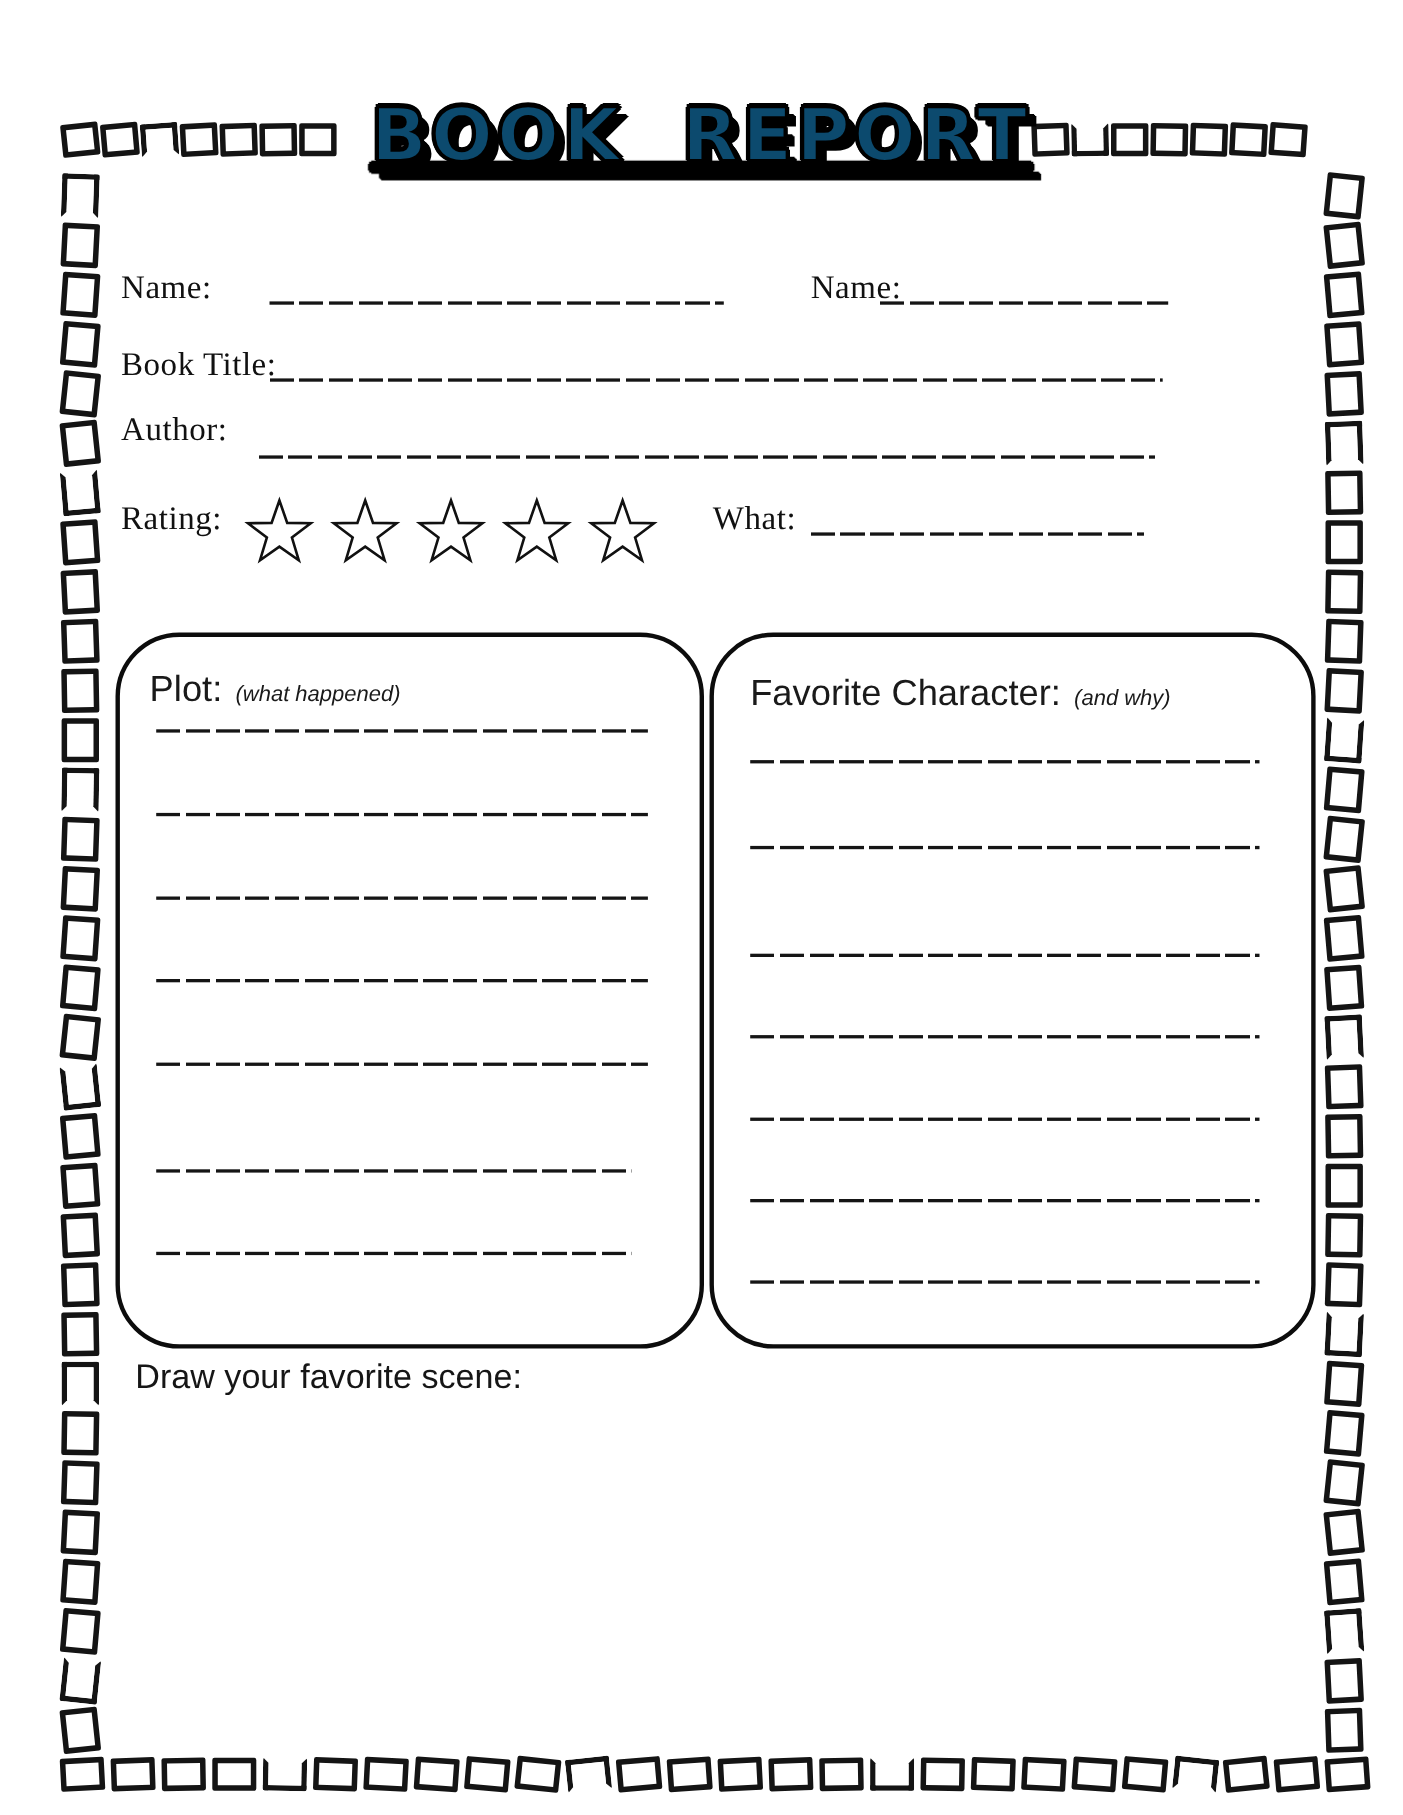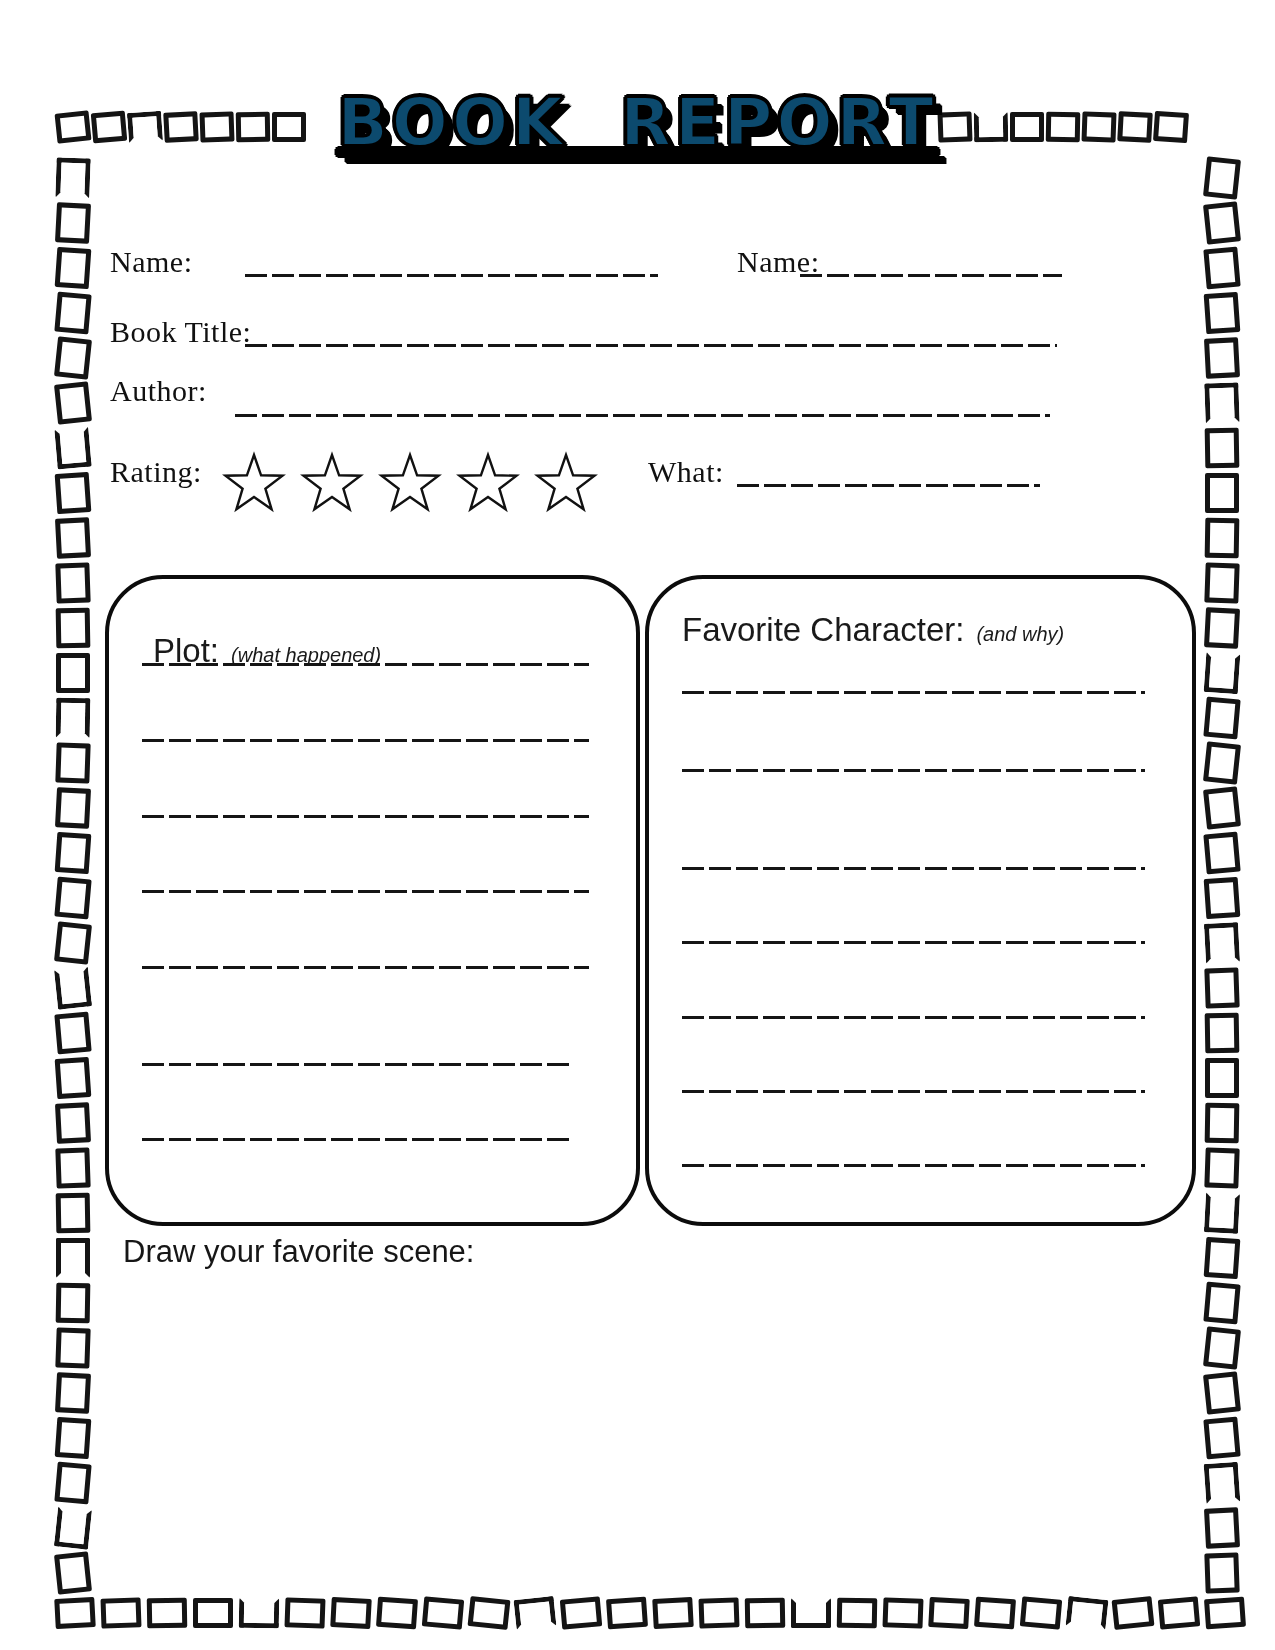--- a/index.html
+++ b/index.html
@@ -41,21 +41,21 @@
   .rbox{position:absolute;border:4px solid #0c0c0c;border-radius:58px;background:#fff;}
   .box-plot{left:105px;top:575px;width:527px;height:643px;}
   .box-char{left:645px;top:575px;width:543px;height:643px;}
   .rbox .blabel{position:absolute;font-family:"Liberation Sans", sans-serif;font-size:33px;color:#1a1a1a;white-space:nowrap;}
   .rbox .bhint{font-family:"Liberation Sans", sans-serif;font-style:italic;font-size:20px;margin-left:12px;}
   .lines-col{position:absolute;display:flex;flex-direction:column;justify-content:space-between;}
   .plot-lines{left:33px;top:84px;width:447px;height:306px;}
   .setting-label{top:428px;left:33px;font-size:31px;}
   .setting-lines{left:33px;top:484px;width:432px;height:78px;}
   .char-label{top:32px;left:33px;font-size:31px;text-align:center;}
-  .plot-label{top:28px;left:44px;font-size:36px;margin-top:25px;}
+  .plot-label{top:28px;left:27px;font-size:36px;}
   .char-lines{left:33px;top:112px;width:463px;height:81px;}
   .char-question{position:absolute;left:33px;top:224px;width:480px;font-family:"Liberation Sans", sans-serif;font-size:27.5px;color:#1a1a1a;}
   .q-lines{left:33px;top:288px;width:463px;height:300px;}
   
   .draw-label{position:absolute;left:123px;top:1234px;font-family:"Liberation Sans", sans-serif;font-size:31px;color:#161616;}
 </style>
 </head>
 <body>
 
 <div class="page">

